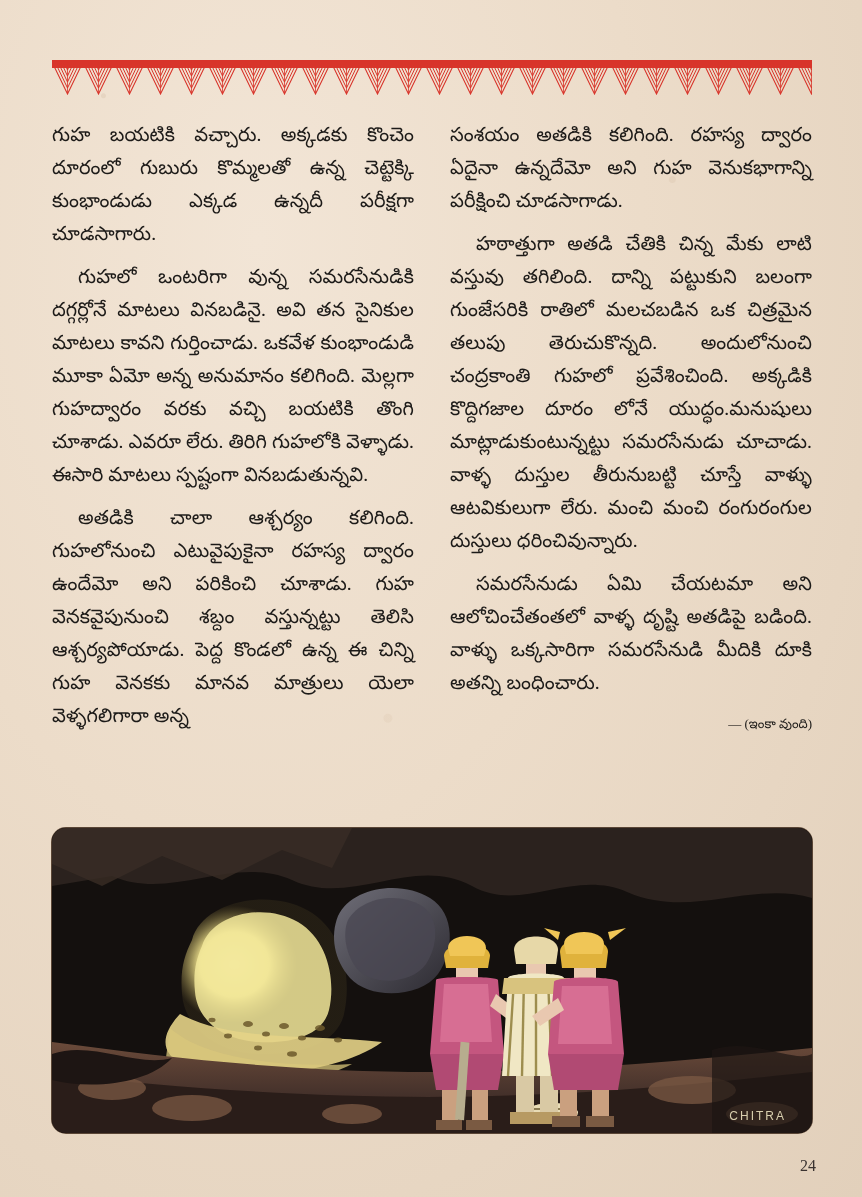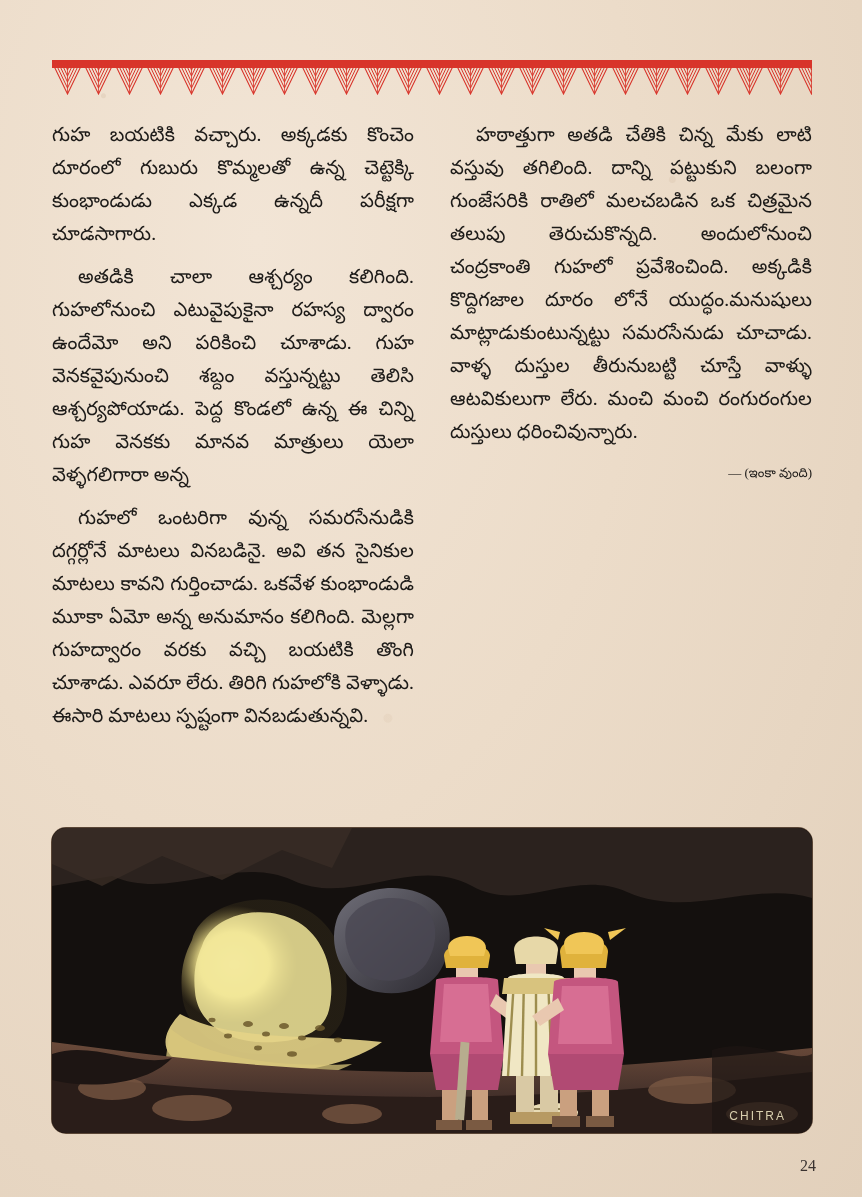--- a/index.html
+++ b/index.html
@@ -132,25 +132,27 @@
           <path d="M15.5 2 L15.5 34" stroke="#d8342a" stroke-width="0.8"></path>
         </pattern>
       </defs>
       <rect x="0" y="0" width="760" height="8" fill="#d8342a"></rect>
       <rect x="0" y="0" width="760" height="36" fill="url(#zz)"></rect>
     </svg>
 
     <div class="columns">
       <div class="col">
         <p class="para">గుహ బయటికి వచ్చారు. అక్కడకు కొంచెం దూరంలో గుబురు కొమ్మలతో ఉన్న చెట్టెక్కి కుంభాండుడు ఎక్కడ ఉన్నదీ పరీక్షగా చూడసాగారు.</p>
+        <p class="para indent">గుహలో ఒంటరిగా వున్న సమరసేనుడికి దగ్గర్లోనే మాటలు వినబడినై. అవి తన సైనికుల మాటలు కావని గుర్తించాడు. ఒకవేళ కుంభాండుడి మూకా ఏమో అన్న అనుమానం కలిగింది. మెల్లగా గుహద్వారం వరకు వచ్చి బయటికి తొంగి చూశాడు. ఎవరూ లేరు. తిరిగి గుహలోకి వెళ్ళాడు. ఈసారి మాటలు స్పష్టంగా వినబడుతున్నవి.</p>
         <p class="para indent">అతడికి చాలా ఆశ్చర్యం కలిగింది. గుహలోనుంచి ఎటువైపుకైనా రహస్య ద్వారం ఉందేమో అని పరికించి చూశాడు. గుహ వెనకవైపునుంచి శబ్దం వస్తున్నట్టు తెలిసి ఆశ్చర్యపోయాడు. పెద్ద కొండలో ఉన్న ఈ చిన్ని గుహ వెనకకు మానవ మాత్రులు యెలా వెళ్ళగలిగారా అన్న</p>
-        <p class="para indent">గుహలో ఒంటరిగా వున్న సమరసేనుడికి దగ్గర్లోనే మాటలు వినబడినై. అవి తన సైనికుల మాటలు కావని గుర్తించాడు. ఒకవేళ కుంభాండుడి మూకా ఏమో అన్న అనుమానం కలిగింది. మెల్లగా గుహద్వారం వరకు వచ్చి బయటికి తొంగి చూశాడు. ఎవరూ లేరు. తిరిగి గుహలోకి వెళ్ళాడు. ఈసారి మాటలు స్పష్టంగా వినబడుతున్నవి.</p>
       </div>
       <div class="col">
+        <p class="para">సంశయం అతడికి కలిగింది. రహస్య ద్వారం ఏదైనా ఉన్నదేమో అని గుహ వెనుకభాగాన్ని పరీక్షించి చూడసాగాడు.</p>
         <p class="para indent">హఠాత్తుగా అతడి చేతికి చిన్న మేకు లాటి వస్తువు తగిలింది. దాన్ని పట్టుకుని బలంగా గుంజేసరికి రాతిలో మలచబడిన ఒక చిత్రమైన తలుపు తెరుచుకొన్నది. అందులోనుంచి చంద్రకాంతి గుహలో ప్రవేశించింది. అక్కడికి కొద్దిగజాల దూరం లోనే యుద్ధం.మనుషులు మాట్లాడుకుంటున్నట్టు సమరసేనుడు చూచాడు. వాళ్ళ దుస్తుల తీరునుబట్టి చూస్తే వాళ్ళు ఆటవికులుగా లేరు. మంచి మంచి రంగురంగుల దుస్తులు ధరించివున్నారు.</p>
+        <p class="para indent">సమరసేనుడు ఏమి చేయటమా అని ఆలోచించేతంతలో వాళ్ళ దృష్టి అతడిపై బడింది. వాళ్ళు ఒక్కసారిగా సమరసేనుడి మీదికి దూకి అతన్ని బంధించారు.</p>
         <p class="endnote">— (ఇంకా వుంది)</p>
       </div>
     </div>
   </div>
 
   <div class="figure">
     <div class="illus">
       <svg viewBox="0 0 760 305" width="760" height="305" preserveAspectRatio="none">
         <defs>
           <radialGradient id="glow" cx="32%" cy="42%" r="38%">

